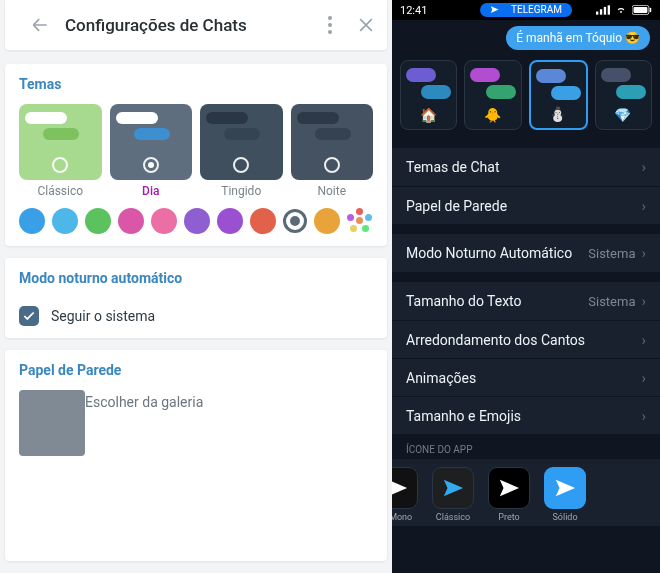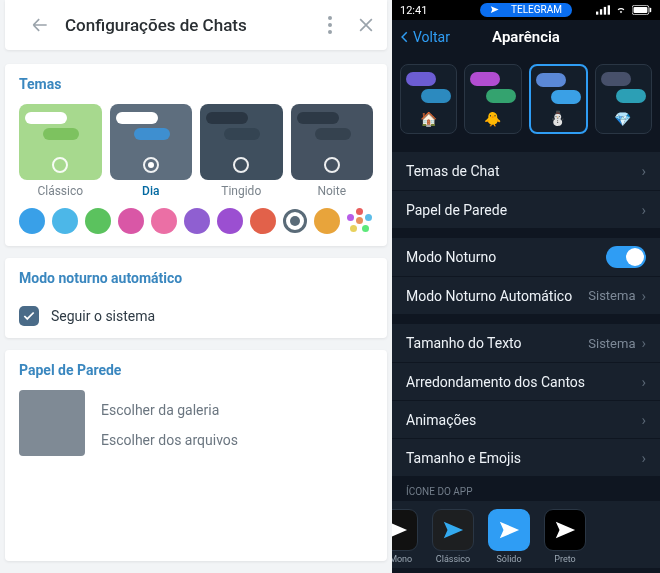--- a/index.html
+++ b/index.html
@@ -109,21 +109,21 @@
     display: flex;
     gap: 8px;
     margin-bottom: 10px;
   }
   .theme-labels div {
     flex: 1;
     text-align: center;
     font-size: 12px;
     color: #7b848c;
   }
-  .theme-labels div.sel { color: #0369a1; font-weight: 500; }
+  .theme-labels div.sel { color: #a21caf; font-weight: 500; }
 
   .color-row {
     display: flex;
     gap: 7px;
     align-items: center;
   }
   .color-swatch {
     width: 26px;
     height: 26px;
     border-radius: 50%;
@@ -163,22 +163,21 @@
     width: 20px; height: 20px;
     border-radius: 5px;
     background: #4a6b88;
     display: flex; align-items: center; justify-content: center;
   }
   .check svg { width: 14px; height: 14px; stroke: #fff; stroke-width: 3; fill: none; }
   .row-check-label { font-size: 14px; color: #2e3a44; }
 
   .wall-body {
     display: flex;
-    gap: 16px;
-    align-items: center;
+    align-items: flex-start;
     margin-top: 8px;
   }
   .wall-thumb {
     width: 66px; height: 66px;
     background: #7f8a95;
     border-radius: 4px;
   }
   .wall-opts { display: flex; flex-direction: column; gap: 14px; padding-top: 4px;}
   .wall-opts div { font-size: 14px; color: #6b7680; cursor: pointer; }
 
@@ -425,21 +424,20 @@
       <div class="row-check-label">Seguir o sistema</div>
     </div>
   </div>
 
   <div class="card" style="flex:1;">
     <div class="section-title">Papel de Parede</div>
     <div class="wall-body">
       <div class="wall-thumb"></div>
       <div class="wall-opts">
         <div>Escolher da galeria</div>
-        <div>Escolher dos arquivos</div>
       </div>
     </div>
   </div>
 </div>
 
 <div class="right">
   <div class="statusbar">
     <span>12:41</span>
     <div class="pill">
       <svg class="sb-icon" width="9" height="9" viewBox="0 0 24 24" fill="#fff">
@@ -458,30 +456,26 @@
           <path d="M12 20l-3-4c2-1.5 4-1.5 6 0l-3 4zM4 10c5-4 11-4 16 0l-2 2.5c-4-3-8-3-12 0L4 10z"></path>
         </svg>
       <svg width="20" height="10" viewBox="0 0 26 12">
           <rect x="0" y="0" width="22" height="12" rx="3" fill="none" stroke="#fff" stroke-width="1"></rect>
           <rect x="2" y="2" width="18" height="8" rx="1.5" fill="#fff"></rect>
           <rect x="23" y="3" width="2" height="6" rx="1" fill="#fff"></rect>
         </svg>
     </div>
   </div>
 
-  <div class="nav">
-    <div class="nav-back">
-      <svg viewBox="0 0 24 24">
-          <path d="M15 4l-8 8 8 8"></path>
-        </svg>
-      <span>Voltar</span>
-    </div>
-    <div class="nav-title">Aparência</div>
+
+  <div class="preview clearfix">
+    <div class="msg-bubble">
+      <span>É manhã em Tóquio 😎</span>
+    </div>
   </div>
-
 
   <div class="chat-theme-row" id="chat-theme-row">
       <div class="chat-theme">
         <div class="tb" style="left:5px;background:#6c5dd3"></div>
         <div class="tb" style="right:5px;top:24px;background:#2c8abf"></div>
         <div class="em">🏠</div>
       </div>
       <div class="chat-theme">
         <div class="tb" style="left:5px;background:#b24dd1"></div>
         <div class="tb" style="right:5px;top:24px;background:#34a36f"></div>
@@ -503,24 +497,20 @@
       <div class="grow">
         <div class="glabel">Temas de Chat</div>
         <div class="chev">›</div>
       </div>
       <div class="grow">
         <div class="glabel">Papel de Parede</div>
         <div class="chev">›</div>
       </div>
     </div>
   <div class="group" id="group2" style="margin-top:10px;">
-      <div class="grow">
-        <div class="glabel">Modo Noturno</div>
-        <div class="toggle"></div>
-      </div>
       <div class="grow">
         <div class="glabel">Modo Noturno Automático</div>
         <div class="gval">Sistema</div>
         <div class="chev">›</div>
       </div>
     </div>
   <div class="group" id="group3" style="margin-top:10px;">
       <div class="grow">
         <div class="glabel">Tamanho do Texto</div>
         <div class="gval">Sistema</div>
@@ -551,30 +541,30 @@
         <div class="iclabel">o Mono</div>
       </div>
       <div class="appicon">
         <div class="ic" style="background: rgb(29, 31, 33);">
           <svg class="plane" viewBox="0 0 24 24" fill="#33aaf0">
             <path d="M2 21L23 12 2 3l4 9-4 9z"></path>
           </svg>
         </div>
         <div class="iclabel">Clássico</div>
       </div>
+      <div class="appicon">
+        <div class="ic" style="background: rgb(0, 0, 0);">
+          <svg class="plane" viewBox="0 0 24 24" fill="#ffffff">
+            <path d="M2 21L23 12 2 3l4 9-4 9z"></path>
+          </svg>
+        </div>
+        <div class="iclabel">Preto</div>
+      </div>
       <div class="appicon sel">
         <div class="ic" style="background: rgb(47, 157, 244);">
           <svg class="plane" viewBox="0 0 24 24" fill="#ffffff">
             <path d="M2 21L23 12 2 3l4 9-4 9z"></path>
           </svg>
         </div>
         <div class="iclabel">Sólido</div>
       </div>
-      <div class="appicon">
-        <div class="ic" style="background: rgb(0, 0, 0);">
-          <svg class="plane" viewBox="0 0 24 24" fill="#ffffff">
-            <path d="M2 21L23 12 2 3l4 9-4 9z"></path>
-          </svg>
-        </div>
-        <div class="iclabel">Preto</div>
-      </div>
     </div>
 </div>
 
 </body></html>

